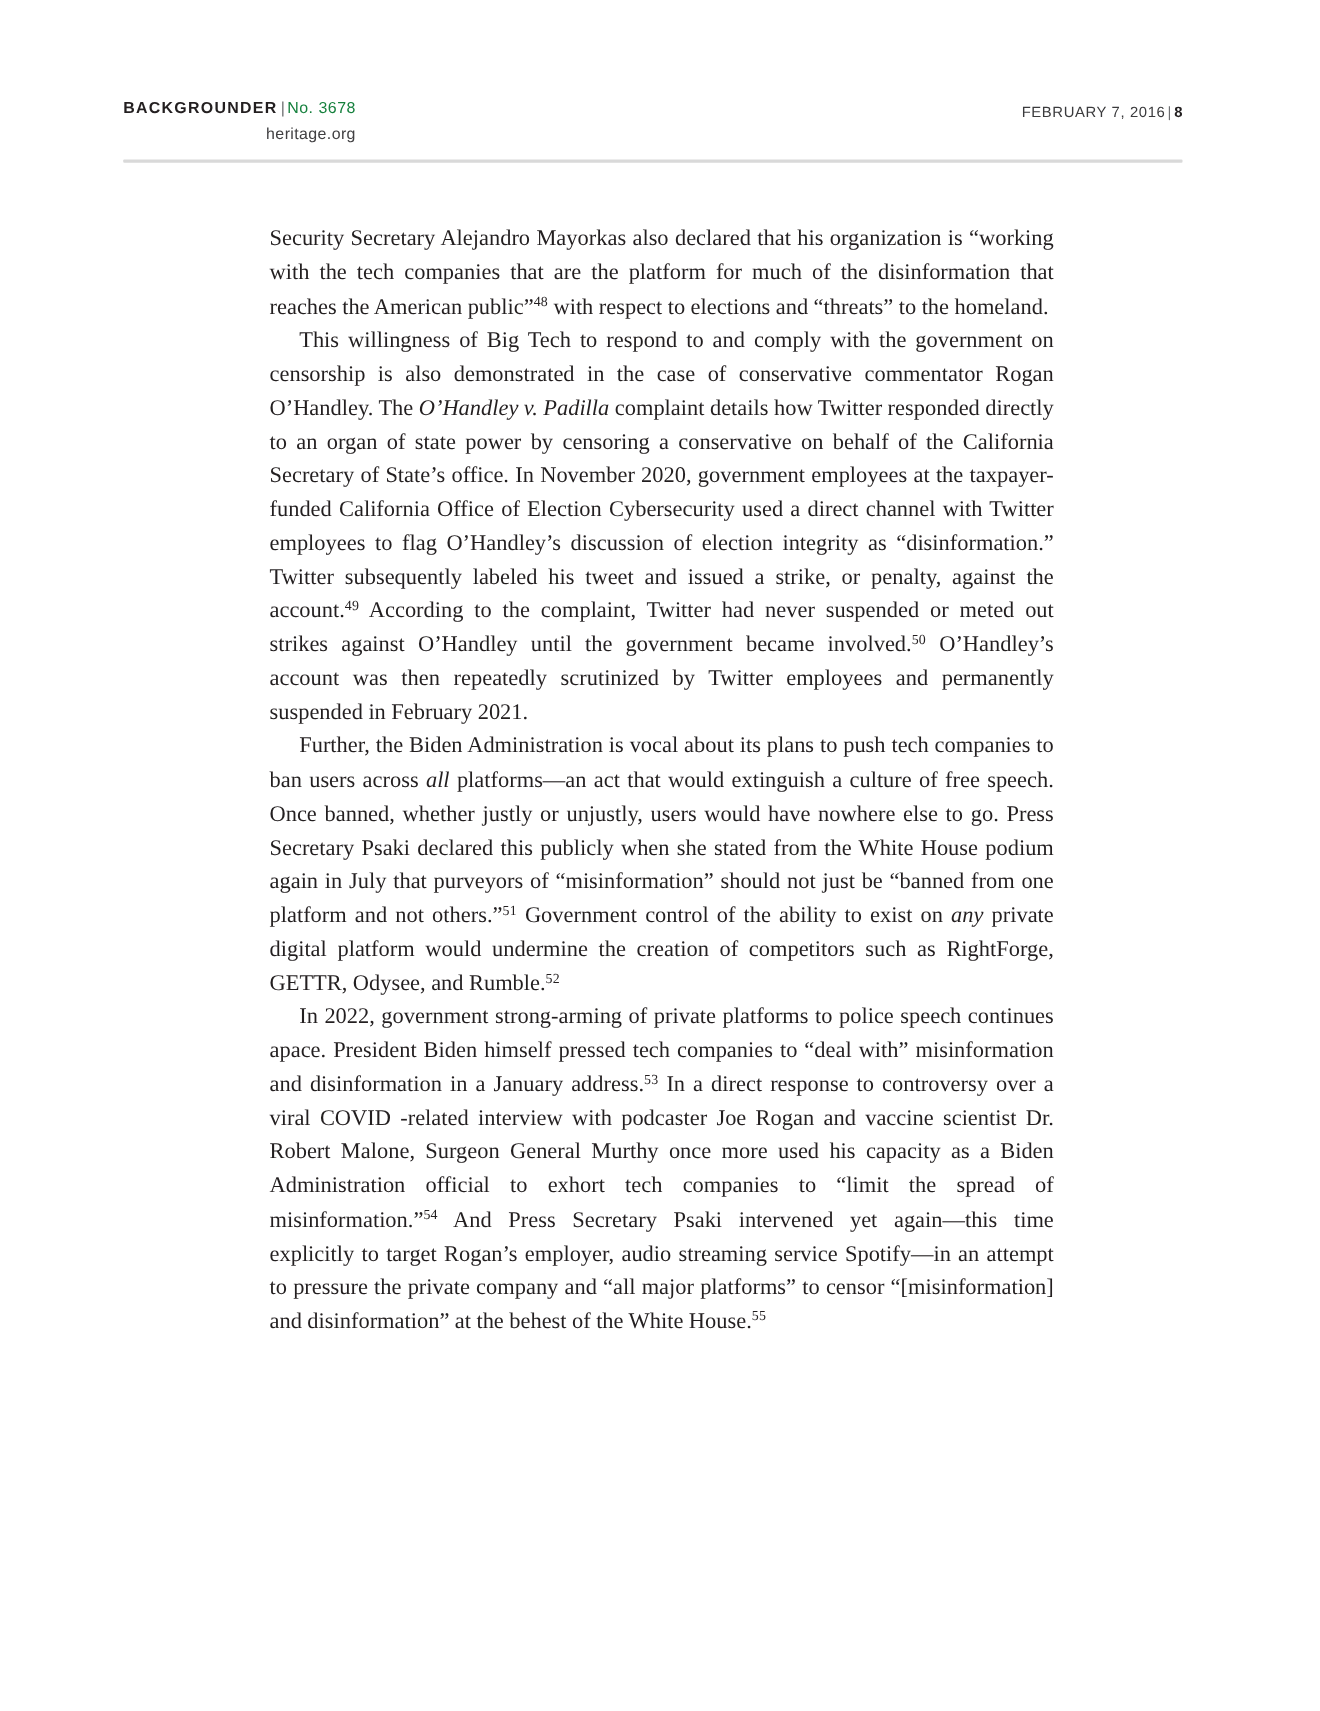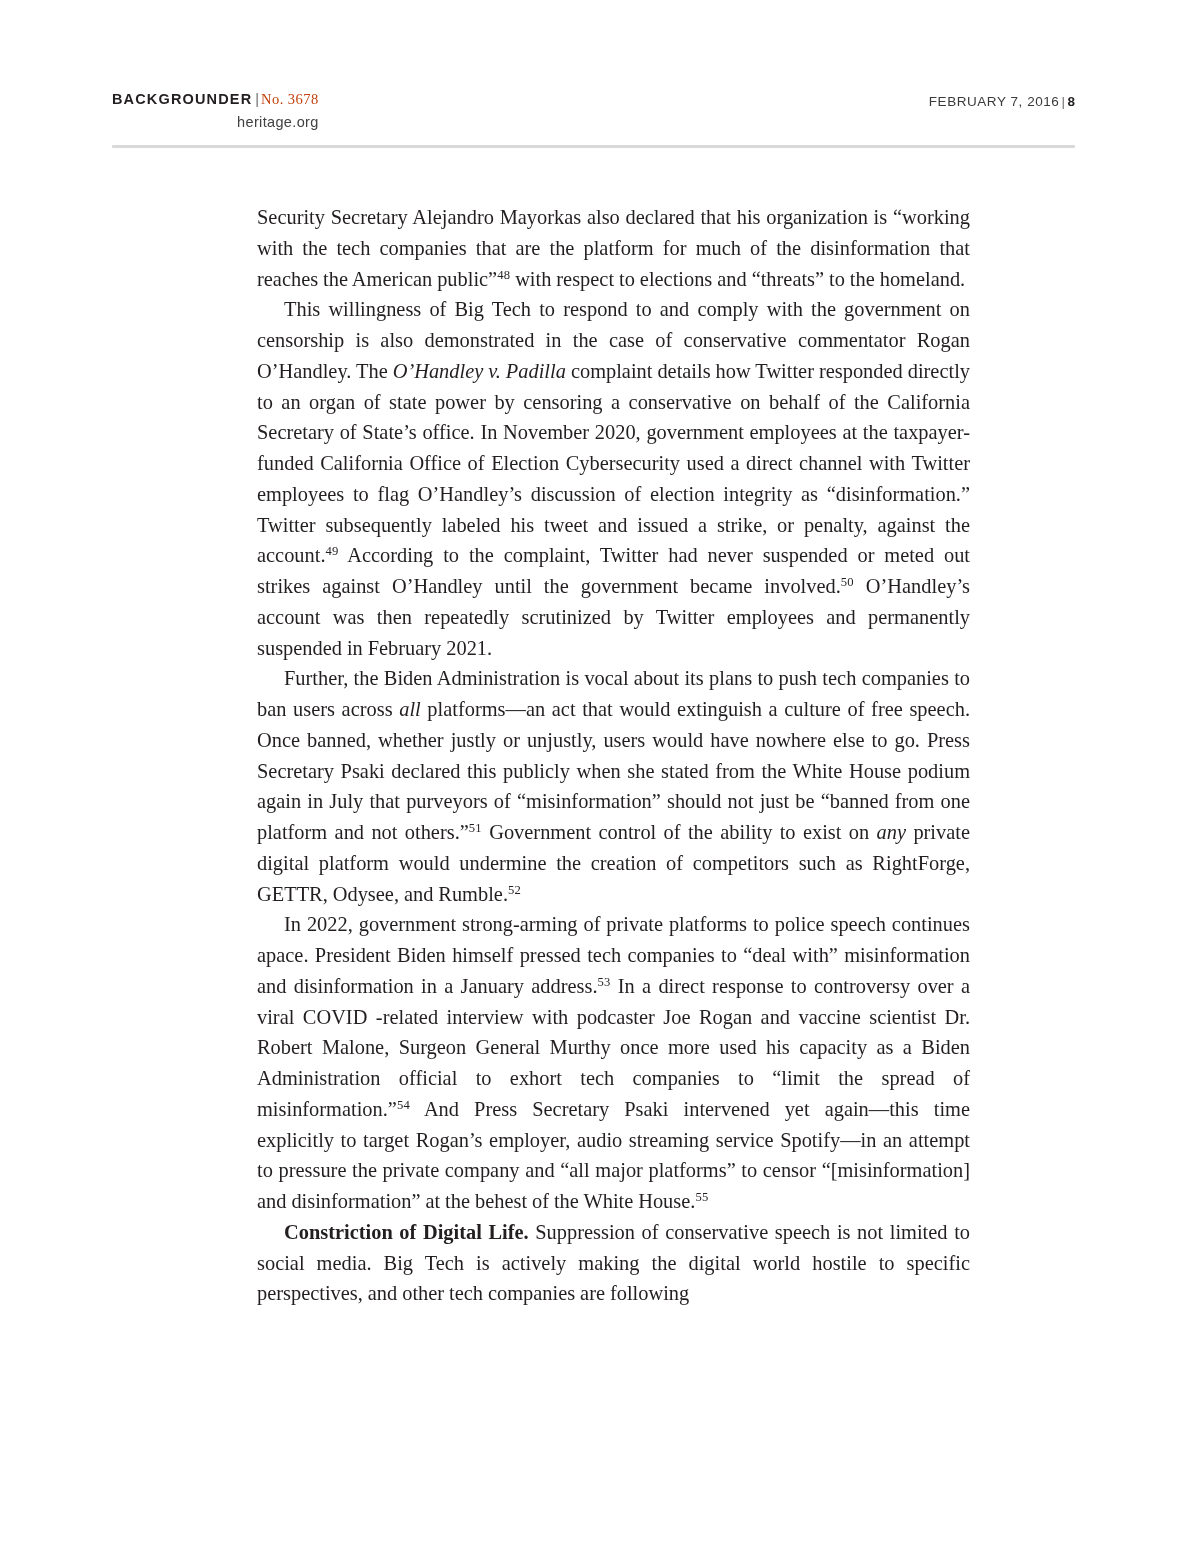--- a/index.html
+++ b/index.html
@@ -48,22 +48,21 @@
     letter-spacing: 1.15px;
   }
   .masthead-sep {
     font-weight: 400;
     color: #6d6e71;
     padding: 0 2px 0 3px;
   }
   .masthead-issue {
     font-weight: 400;
     letter-spacing: 0.45px;
-    color: #c2410c;
-    font-family: Liberation Serif, serif;
+    color: #15803d;
   }
   .site-url {
     margin-top: 8px;
     font-family: "Liberation Sans", "DejaVu Sans", sans-serif;
     font-size: 14.5px;
     font-weight: 400;
     letter-spacing: 0.35px;
     color: #414042;
     text-align: right;
   }
@@ -93,21 +92,21 @@
     top: 145px;
     width: 963px;
     height: 3px;
     background: #d9d9d9;
     border-radius: 1px;
   }
 
   
   .body-column {
     position: absolute;
-    left: 257px;
+    left: 245px;
     top: 202px;
     width: 713px;
   }
   .body-column p {
     margin: 0;
     font-size: 20.4px;
     line-height: 30.75px;
     text-align: justify;
     text-justify: inter-word;
     hyphens: manual;
@@ -153,16 +152,15 @@
 
   </div>
 
   <div class="header-rule"></div>
 
   <div class="body-column">
       <p id="p-mayorkas"><span>Security Secretary Alejandro Mayorkas also declared that his organization is “working with the tech companies that are the platform for much of the disinformation that reaches the American public”</span><sup class="fn">48</sup><span> with respect to elections and “threats” to the homeland.</span></p>
       <p id="p-ohandley" class="indent"><span>This willingness of Big Tech to respond to and comply with the government on censorship is also demonstrated in the case of conservative commentator Rogan O’Handley. The </span><em class="ital">O’Handley v. Padilla</em><span> complaint details how Twitter responded directly to an organ of state power by censoring a conservative on behalf of the California Secretary of State’s office. In November 2020, government employees at the taxpayer-funded California Office of Election Cybersecurity used a direct channel with Twitter employees to flag O’Handley’s discussion of election integrity as “disinformation.” Twitter subsequently labeled his tweet and issued a strike, or penalty, against the account.</span><sup class="fn">49</sup><span> According to the complaint, Twitter had never suspended or meted out strikes against O’Handley until the government became involved.</span><sup class="fn">50</sup><span> O’Handley’s account was then repeatedly scrutinized by Twitter employees and permanently suspended in February 2021.</span></p>
       <p id="p-biden-ban" class="indent"><span>Further, the Biden Administration is vocal about its plans to push tech companies to ban users across </span><em class="ital">all</em><span> platforms—an act that would extinguish a culture of free speech. Once banned, whether justly or unjustly, users would have nowhere else to go. Press Secretary Psaki declared this publicly when she stated from the White House podium again in July that purveyors of “misinformation” should not just be “banned from one platform and not others.”</span><sup class="fn">51</sup><span> Government control of the ability to exist on </span><em class="ital">any</em><span> private digital platform would undermine the creation of competitors such as RightForge, GETTR, Odysee, and Rumble.</span><sup class="fn">52</sup></p>
       <p id="p-2022" class="indent"><span>In 2022, government strong-arming of private platforms to police speech continues apace. President Biden himself pressed tech companies to “deal with” misinformation and disinformation in a January address.</span><sup class="fn">53</sup><span> In a direct response to controversy over a viral COVID -related interview with podcaster Joe Rogan and vaccine scientist Dr. Robert Malone, Surgeon General Murthy once more used his capacity as a Biden Administration official to exhort tech companies to “limit the spread of misinformation.”</span><sup class="fn">54</sup><span> And Press Secretary Psaki intervened yet again—this time explicitly to target Rogan’s employer, audio streaming service Spotify—in an attempt to pressure the private company and “all major platforms” to censor “[misinformation] and disinformation” at the behest of the White House.</span><sup class="fn">55</sup></p>
-      <p id="p-constriction" class="indent"><strong class="bold-run">Constriction of Digital Life.</strong><span> Suppression of conservative speech is not limited to social media. Big Tech is actively making the digital world hostile to specific perspectives, and other tech companies are following</span></p>
     </div>
 
 </div>
 
 </body></html>

